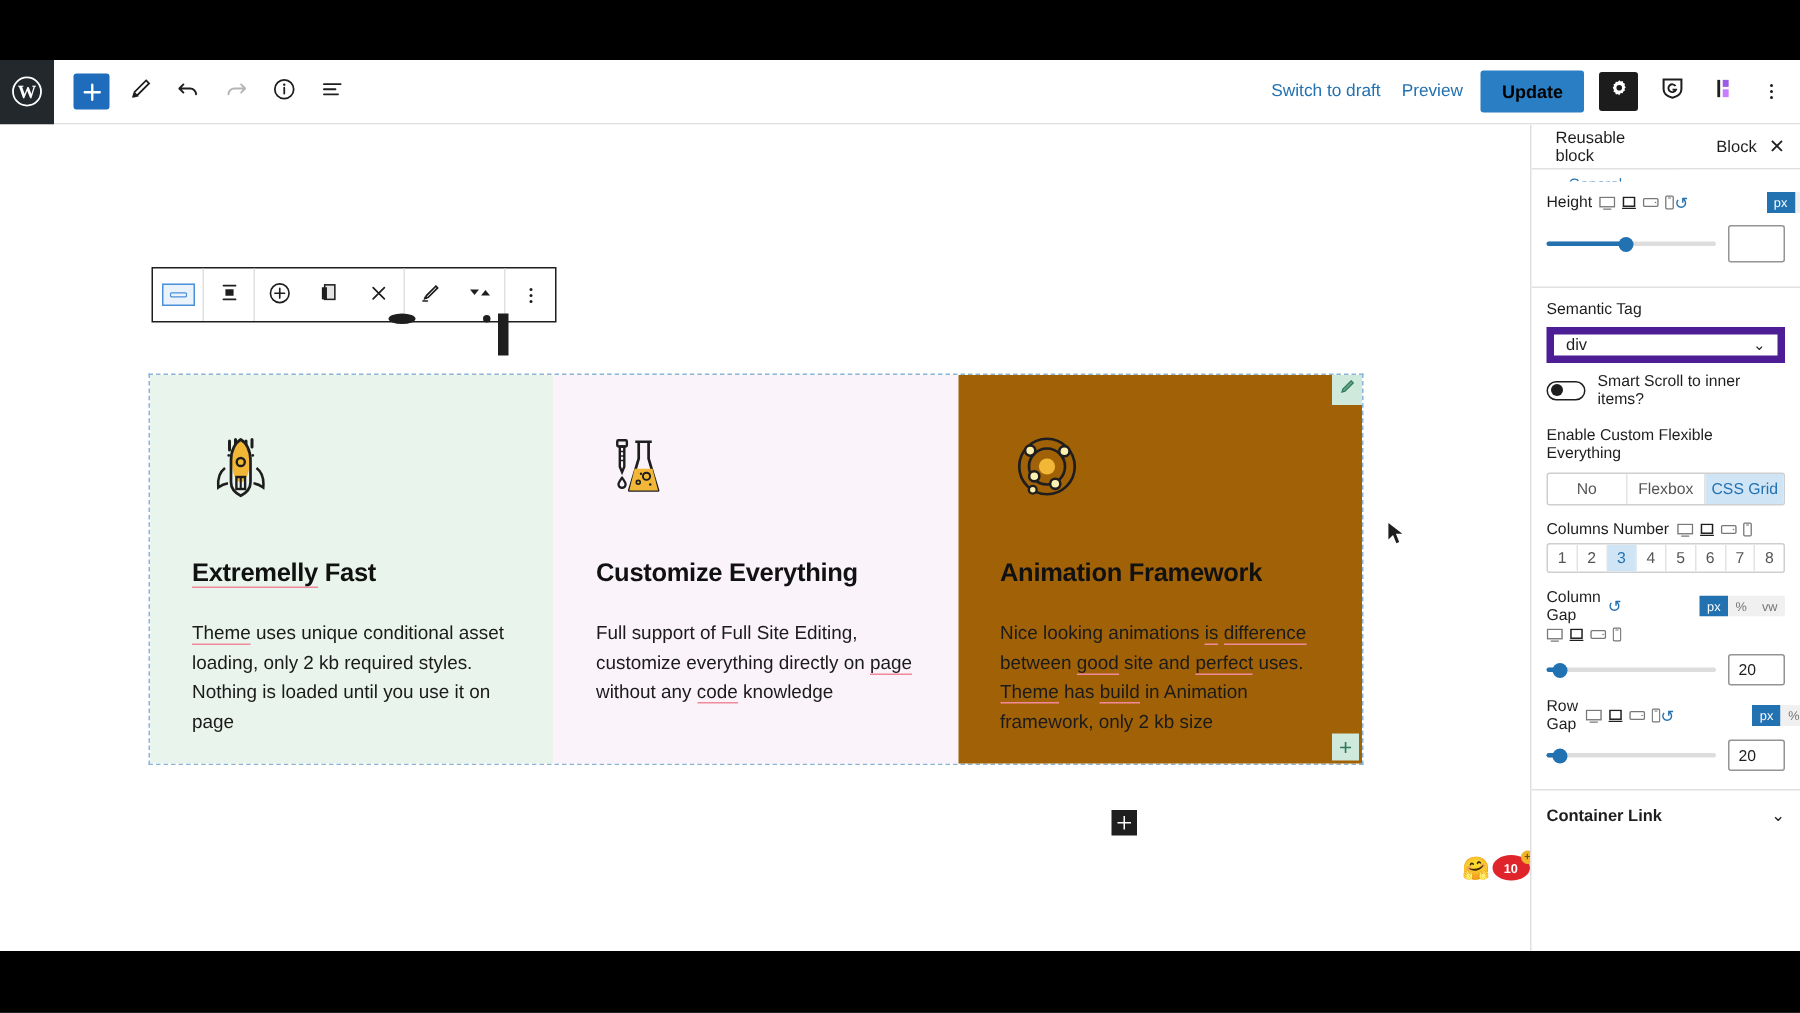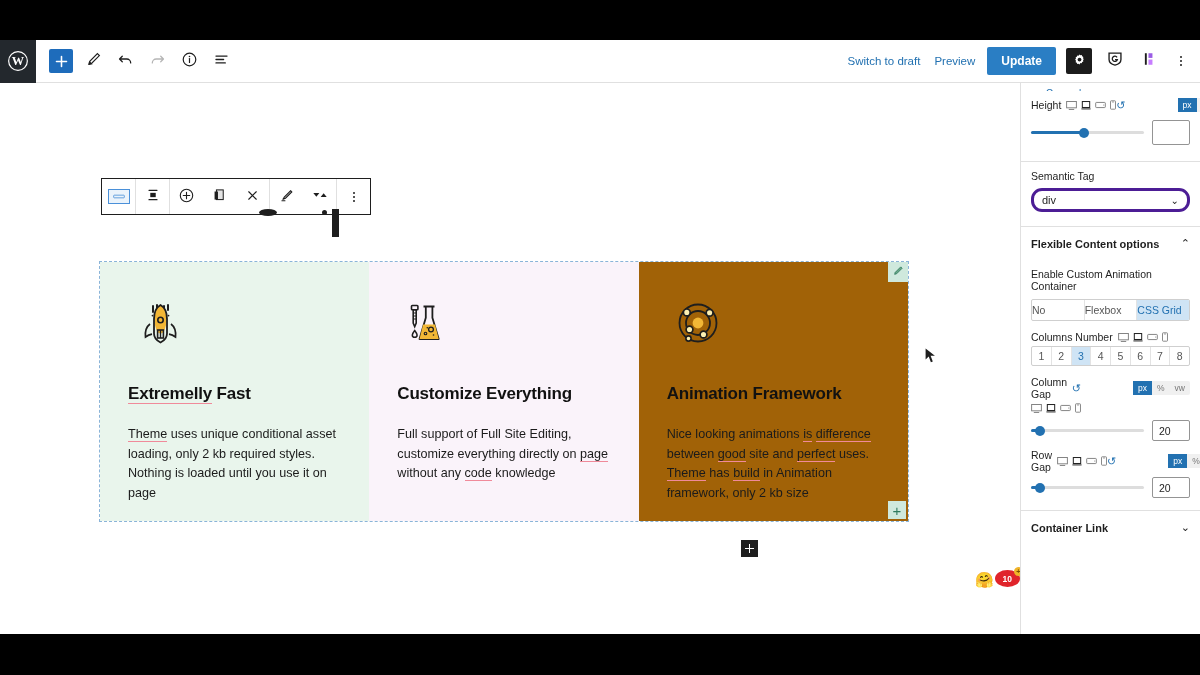--- a/index.html
+++ b/index.html
@@ -43,21 +43,21 @@
   .tb-btn.primary { background: #1e6cbb; width: 24px; height: 24px; border-radius: 2px; }
   .tb-btn.primary svg { stroke: #fff; }
   .tb-spacer { flex: 1; }
   .tb-right { display: flex; align-items: center; gap: 10px; padding-right: 12px; }
   .link-btn {
     background: none; border: none; cursor: pointer;
     font-size: 11.5px; color: #2271b1; font-family: "Liberation Sans", sans-serif;
     padding: 4px 2px;
   }
   .update-btn {
-    background: #2a7ec4; color: #ffffff; border: none; cursor: pointer;
+    background: #2a7ec4; color: #000000; border: none; cursor: pointer;
     font-size: 12px; font-weight: bold; padding: 7px 14px; border-radius: 2px;
     font-family: "Liberation Sans", sans-serif;
   }
   .sq-icon {
     width: 26px; height: 26px; display: flex; align-items: center; justify-content: center;
     cursor: pointer; border-radius: 2px;
   }
   .sq-icon.dark { background: #1c1c1c; }
   .kebab { display: flex; flex-direction: column; gap: 2px; align-items: center; cursor: pointer; padding: 4px 6px; }
   .kebab i { width: 2px; height: 2px; background: #1e1e1e; border-radius: 50%; display: block; }
@@ -87,21 +87,21 @@
   
   .nub-oval { position: absolute; left: 259px; top: 126px; width: 18px; height: 7px;
     background: #1e1e1e; border-radius: 50%; z-index: 21; }
   .nub-dot { position: absolute; left: 322px; top: 127px; width: 5px; height: 5px;
     background: #1e1e1e; border-radius: 50%; z-index: 21; }
   .nub-bar { position: absolute; left: 332px; top: 126px; width: 7px; height: 28px;
     background: #1e1e1e; z-index: 22; }
 
   
   .container-block {
-    position: absolute; left: 100px; top: 179px; width: 808px; height: 259px;
+    position: absolute; left: 100px; top: 167px; width: 808px; height: 259px;
     outline: 1px dashed #8ab4d8; background: #fff;
     display: grid; grid-template-columns: 1fr 1fr 1fr;
   }
   .card { position: relative; padding: 30px 28px 0 28px; overflow: hidden; }
   .card .icon-wrap { height: 72px; display: flex; align-items: center; }
   .card h3 {
     font-size: 17px; font-weight: bold; color: #111; letter-spacing: -0.2px;
     margin-top: 20px; margin-bottom: 21px; line-height: 1.2;
   }
   .card p { font-size: 12.6px; line-height: 1.55; color: #1b1b1b; }
@@ -187,21 +187,21 @@
   .slider .fill { position: absolute; left: 0; top: 0; height: 3px; background: #2271b1; border-radius: 2px; }
   .slider .knob { position: absolute; top: -3.5px; width: 10px; height: 10px; border-radius: 50%; background: #2271b1; }
   .num-box {
     width: 38px; height: 21px; border: 1px solid #949494; border-radius: 2px;
     font-size: 10.5px; display: flex; align-items: center; padding-left: 6px; color: #1e1e1e;
     background: #fff;
   }
   .num-box.tall { width: 38px; height: 25px; }
 
   .select-box {
-    margin: 3px 10px 0 10px; height: 24px; border: 3px solid #4c1d95; border-radius: 11px;
+    margin: 3px 10px 0 10px; height: 24px; border: 5px solid #4c1d95; border-radius: 0;
     display: flex; align-items: center; padding: 0 8px; font-size: 11px; cursor: pointer;
     background: #fff; color: #1e1e1e;
   }
   .select-box .chev { margin-left: auto; color: #1e1e1e; font-size: 10px; }
 
   .sb-divider { height: 1px; background: #e0e0e0; margin: 10px 0 0 0; }
   .panel-head {
     display: flex; align-items: center; height: 34px; padding: 0 10px;
     font-size: 11px; font-weight: bold; cursor: pointer;
     border-top: 1px solid #e0e0e0;
@@ -209,21 +209,21 @@
   .panel-head .chev { margin-left: auto; font-size: 11px; font-weight: normal; color: #1e1e1e; }
 
   .toggle-row { display: flex; align-items: center; gap: 8px; padding: 6px 10px 4px 10px; }
   .toggle {
     width: 26px; height: 13px; border-radius: 7px; background: #fff;
     border: 1.4px solid #1e1e1e; position: relative; cursor: pointer; flex: 0 0 26px;
   }
   .toggle .dot { position: absolute; left: 1.5px; top: 1.5px; width: 8px; height: 8px; border-radius: 50%; background: #1e1e1e; }
 
   .seg { display: flex; margin: 4px 10px 0 10px; border: 1px solid #cfcfcf; border-radius: 2px; overflow: hidden; }
-  .seg div { flex: 1; text-align: left; font-size: 10.5px; padding: 4px 0; cursor: pointer; color: #555; border-right: 1px solid #e3e3e3; }
+  .seg div { flex: 1; text-align: center; font-size: 10.5px; padding: 4px 0; cursor: pointer; color: #555; border-right: 1px solid #e3e3e3; }
   .seg div:last-child { border-right: none; }
   .seg div.on { background: #cfe4f5; color: #2271b1; }
 
   .numseg { display: flex; margin: 3px 10px 0 10px; border: 1px solid #cfcfcf; border-radius: 2px; overflow: hidden; }
   .numseg div { flex: 1; text-align: center; font-size: 10.5px; padding: 3px 0; cursor: pointer; color: #555; border-right: 1px solid #e3e3e3; }
   .numseg div:last-child { border-right: none; }
   .numseg div.on { background: #cfe4f5; color: #2271b1; }
 
   .btn-row { display: flex; gap: 5px; padding: 6px 10px 0 10px; }
   .mini-btn {
@@ -511,20 +511,25 @@
         <span class="emoji">🤗</span>
         <span class="react-badge">
           <span>10</span>
           <span class="corner">+</span>
         </span>
       </div>
     </div>
 
     <div class="sidebar">
 
+      <div class="sb-tabs">
+        <span class="sb-tab" style="margin-left:4px">Reusable block</span>
+        <span class="sb-tab" style="margin-left:26px">Block</span>
+        <span class="sb-close">✕</span>
+      </div>
 
       <div class="sb-subtabs">
         <span class="st act">General</span>
         <span class="st dim">Advanced</span>
         <div class="sb-mask"></div>
         <div class="sb-mask2"></div>
       </div>
 
       <div class="lbl-line" style="padding-top:2px">
         <span class="sb-label">Height</span>
@@ -566,28 +571,30 @@
       <div class="sb-divider" style="margin-top:14px"></div>
 
       <div class="sb-row" style="padding-top:8px">
         <span class="sb-label">Semantic Tag</span>
       </div>
       <div class="select-box">
         <span>div</span>
         <span class="chev">⌄</span>
       </div>
 
-      <div class="panel-head" style="margin-top:14px">
-        <span>Flexible Content options</span>
-        <span class="chev">⌃</span>
-      </div>
-
+
+      <div class="toggle-row">
+        <span class="toggle">
+            <span class="dot"></span>
+          </span>
+        <span class="sb-label">Smart Scroll to inner items?</span>
+      </div>
 
       <div class="sb-row" style="padding-top:8px">
-        <span class="sb-label">Enable Custom Animation Container</span>
+        <span class="sb-label">Enable Custom Flexible Everything</span>
       </div>
       <div class="seg">
         <div>No</div>
         <div>Flexbox</div>
         <div class="on">CSS Grid</div>
       </div>
 
       <div class="lbl-line" style="padding-top:10px">
         <span class="sb-label">Columns Number</span>
         <span class="sb-devices">

